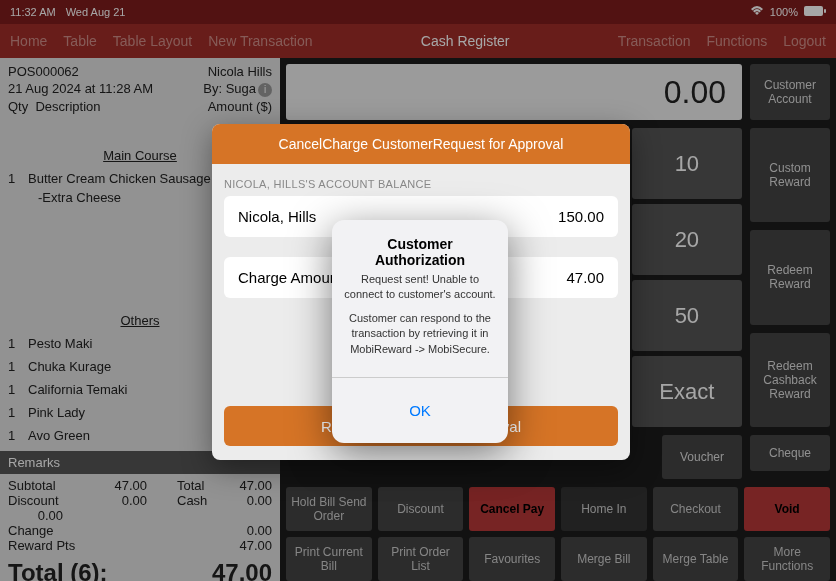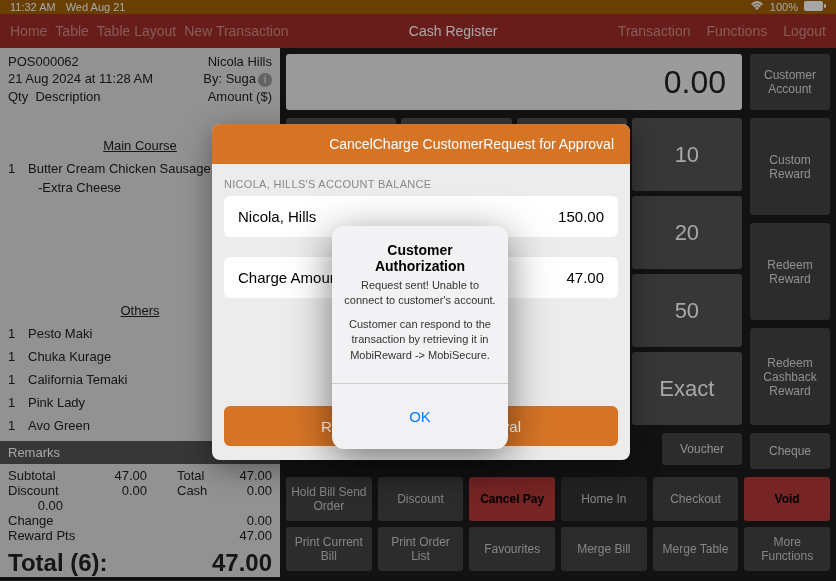--- a/index.html
+++ b/index.html
@@ -1,23 +1,23 @@
 <!DOCTYPE html>
 <html><head>
 <meta charset="utf-8">
 <style>
   * { box-sizing: border-box; margin: 0; padding: 0; font-family: -apple-system, Helvetica, Arial, sans-serif; }
   body { width: 836px; height: 581px; background: #1c1c1c; position: relative; overflow: hidden; }
   
-  .status-bar { height: 14px; background: #a16207; color: #fff; display: flex; align-items: center; padding: 0 10px; font-size: 11px; font-weight: 500; }
+  .status-bar { height: 24px; background: #7f1d1d; color: #fff; display: flex; align-items: center; padding: 0 10px; font-size: 11px; font-weight: 500; }
   .status-left { flex: 0 0 auto; display: flex; gap: 10px; }
   .status-right { margin-left: auto; display: flex; align-items: flex-start; gap: 6px; }
   
   .header-bar { height: 34px; background: #a02d28; display: flex; align-items: center; padding: 0 10px; color: #ce8d87; font-size: 14px; }
-  .header-left { display: flex; gap: 8px; }
+  .header-left { display: flex; gap: 16px; }
   .header-center { flex: 1; text-align: center; color: #fff; font-weight: 500; }
   .header-right { display: flex; gap: 16px; }
   .nav-item { cursor: pointer; }
   
   .main { display: flex; height: 529px; }
   
   .left-panel { width: 280px; background: #e0e0e0; display: flex; flex-direction: column; font-size: 13px; color: #222; }
   .order-meta { padding: 6px 8px; display: flex; flex-direction: column; gap: 2px; }
   .meta-row { display: flex; justify-content: space-between; }
   .info-icon { display:inline-block; width:14px; height:14px; border-radius:50%; background:#999; color:#fff; text-align:center; line-height:14px; font-size:10px; vertical-align:middle; margin-left:2px;}
@@ -46,28 +46,28 @@
   .side-btns { width: 80px; display: flex; flex-direction: column; gap: 8px; }
   
   .bottom-actions { display: grid; grid-template-columns: repeat(6, 1fr); gap: 6px; }
   .act-btn { background: #444; color: #ccc; border-radius: 3px; text-align: center; padding: 8px 4px; font-size: 12px; height: 44px; display: flex; align-items: center; justify-content: center; line-height: 1.2; }
   .act-btn.red { background: #b73838; color: #000000; font-weight: bold; }
   .act-btn.dark { background: #333; }
   
   .overlay { position: absolute; top: 0; left: 0; right: 0; bottom: 0; background: rgba(0,0,0,0.35); }
   
   .charge-modal { position: absolute; left: 212px; top: 124px; width: 418px; height: 336px; background: #ececec; border-radius: 8px; overflow: hidden; box-shadow: 0 8px 30px rgba(0,0,0,0.4); }
-  .charge-header { background: #d67426; height: 40px; display: flex; align-items: center; justify-content: flex-end; padding: 0 16px; color: #fff; font-size: 14px; }
+  .charge-header { background: #d67426; height: 40px; display: flex; align-items: center; justify-content: center; padding: 0 16px; color: #fff; font-size: 14px; }
   .charge-header .ct { font-weight: 500; }
   .charge-body { padding: 14px 12px; }
   .balance-label { font-size: 11px; color: #888; margin-bottom: 6px; letter-spacing: 0.3px;}
   .balance-row { background: #fff; padding: 12px 14px; border-radius: 6px; display: flex; justify-content: space-between; font-size: 15px; margin-bottom: 20px; }
   .retrieve-btn { position: absolute; left: 12px; right: 12px; bottom: 14px; height: 40px; background: #d67426; color: #fff; border-radius: 6px; display: flex; align-items: center; justify-content: center; font-size: 15px; font-weight: 500; }
   
-  .alert-modal { position: absolute; left: 332px; top: 226px; width: 176px; background: #f2f2f4; border-radius: 12px; box-shadow: 0 10px 40px rgba(0,0,0,0.5); overflow: hidden; text-align: center; }
+  .alert-modal { position: absolute; left: 332px; top: 220px; width: 176px; background: #f2f2f4; border-radius: 12px; box-shadow: 0 10px 40px rgba(0,0,0,0.5); overflow: hidden; text-align: center; }
   .alert-body { padding: 16px 10px 12px; }
   .alert-title { font-size: 14px; font-weight: 600; margin-bottom: 4px; }
   .alert-msg { font-size: 11px; color: #333; line-height: 1.4; margin-bottom: 8px; }
   .alert-btn { border-top: 1px solid #ccc; padding: 24px; color: #007aff; font-size: 15px; }
 </style>
 </head>
 <body>
 
 <div class="status-bar">
   <div class="status-left">
@@ -210,21 +210,21 @@
         <div class="key">.</div>
         <div class="key">Exact</div>
       </div>
       <div class="side-btns">
         <div class="side-btn" style="flex:1">Custom Reward</div>
         <div class="side-btn" style="flex:1">Redeem Reward</div>
         <div class="side-btn" style="flex:1">Redeem Cashback Reward</div>
       </div>
     </div>
     <div style="display:flex; gap:8px; justify-content:flex-end;">
-      <div class="side-btn" style="height:32px; width:80px">Voucher</div>
+      <div class="side-btn" style="height:44px; width:80px">Voucher</div>
       <div class="side-btn" style="height:36px; width:80px">Cheque</div>
     </div>
     <div class="bottom-actions">
       <div class="act-btn">Hold Bill Send Order</div>
       <div class="act-btn">Discount</div>
       <div class="act-btn red">Cancel Pay</div>
       <div class="act-btn dark">Home In</div>
       <div class="act-btn">Checkout</div>
       <div class="act-btn red">Void</div>
       <div class="act-btn">Print Current Bill</div>

